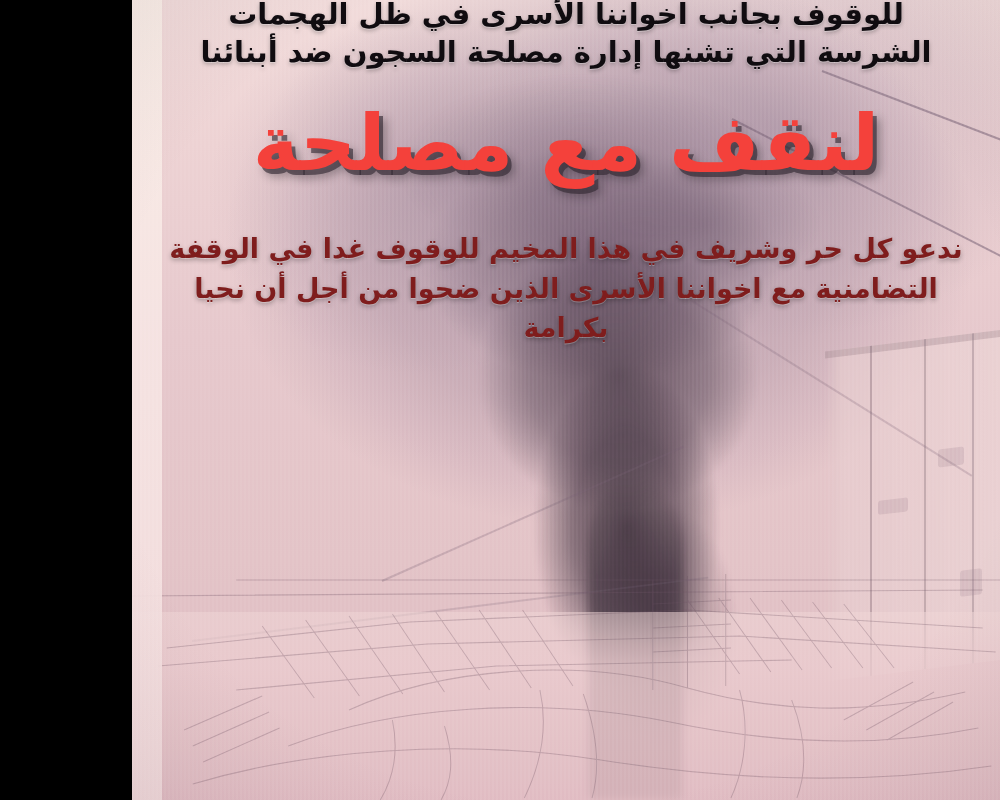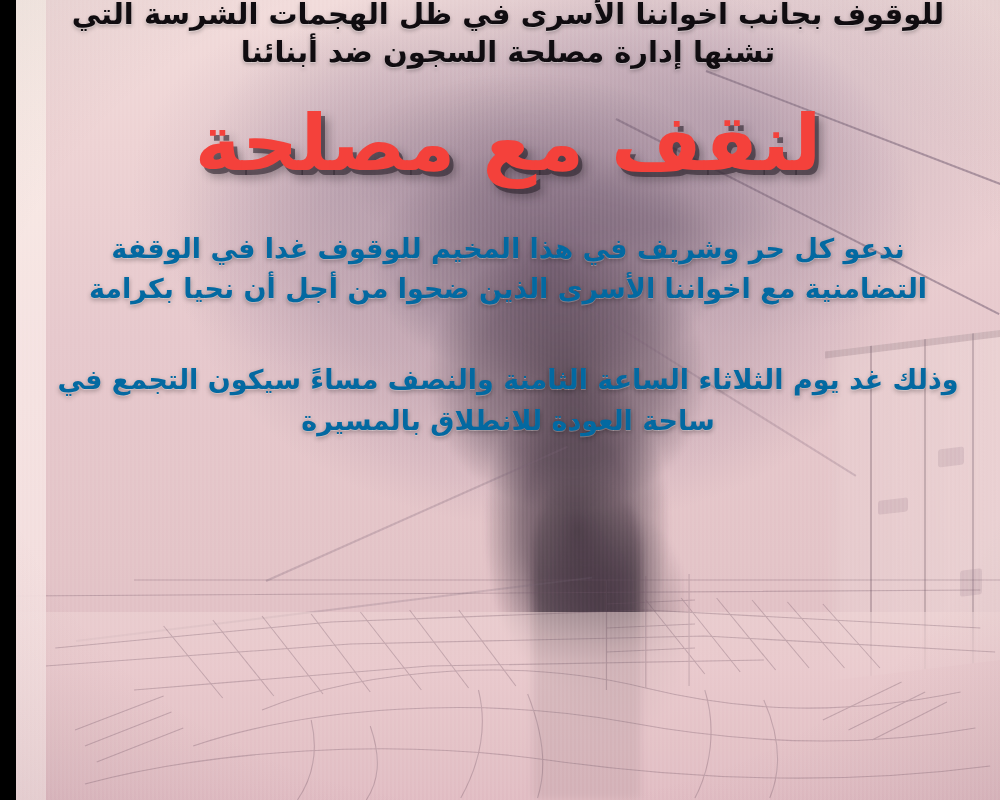--- a/index.html
+++ b/index.html
@@ -1,19 +1,19 @@
 <!DOCTYPE html>
 <html lang="ar" dir="rtl"><head>
 <meta charset="utf-8">
 <title>Poster</title>
 <style>
   html,body{margin:0;padding:0;background:#000;}
   #poster{
     position:relative;
-    width:984px;height:800px;
+    width:868px;height:800px;
     overflow:hidden;
     font-family:"DejaVu Sans","Liberation Sans",sans-serif;
     background:#e9cdd0;
   }
 
   
   .layer{position:absolute;inset:0;pointer-events:none;}
 
   
   #bg-base{
@@ -112,21 +112,21 @@
 
   #headline-red{
     font-size:78px;font-weight:bold;line-height:1.05;
     color:#f4413b;
     text-shadow:4px 5px 0 rgba(48,38,48,.62), 7px 8px 10px rgba(30,22,30,.35);
     margin-top:32px;
   }
 
   .body{
     font-size:27px;font-weight:bold;line-height:1.46;
-    color:#0369a1;
+    color:#7f1d1d;
     text-shadow:0 1px 0 rgba(255,255,255,.26), 0 2px 5px rgba(0,0,0,.32);
     text-align:center;
   }
   #body-invite{margin-top:44px;}
   #body-details{margin-top:52px;line-height:1.50;}
 </style>
 </head>
 <body>
 
 <div id="poster">
@@ -188,16 +188,15 @@
   <div class="layer" id="bg-vignette"></div>
 
   <div id="content">
 
     <div class="blk hdr" id="headline-top">للوقوف بجانب اخواننا الأسرى في ظل الهجمات الشرسة التي تشنها إدارة مصلحة السجون ضد أبنائنا</div>
 
     <div class="blk" id="headline-red">لنقف مع مصلحة</div>
 
     <div class="blk body" id="body-invite">ندعو كل حر وشريف في هذا المخيم للوقوف غدا في الوقفة التضامنية مع اخواننا الأسرى الذين ضحوا من أجل أن نحيا بكرامة</div>
 
-    <div class="blk body" id="body-details">وذلك غد يوم الثلاثاء الساعة الثامنة والنصف مساءً سيكون التجمع في ساحة العودة للانطلاق بالمسيرة</div>
 
   </div>
 </div>
 
 </body></html>

